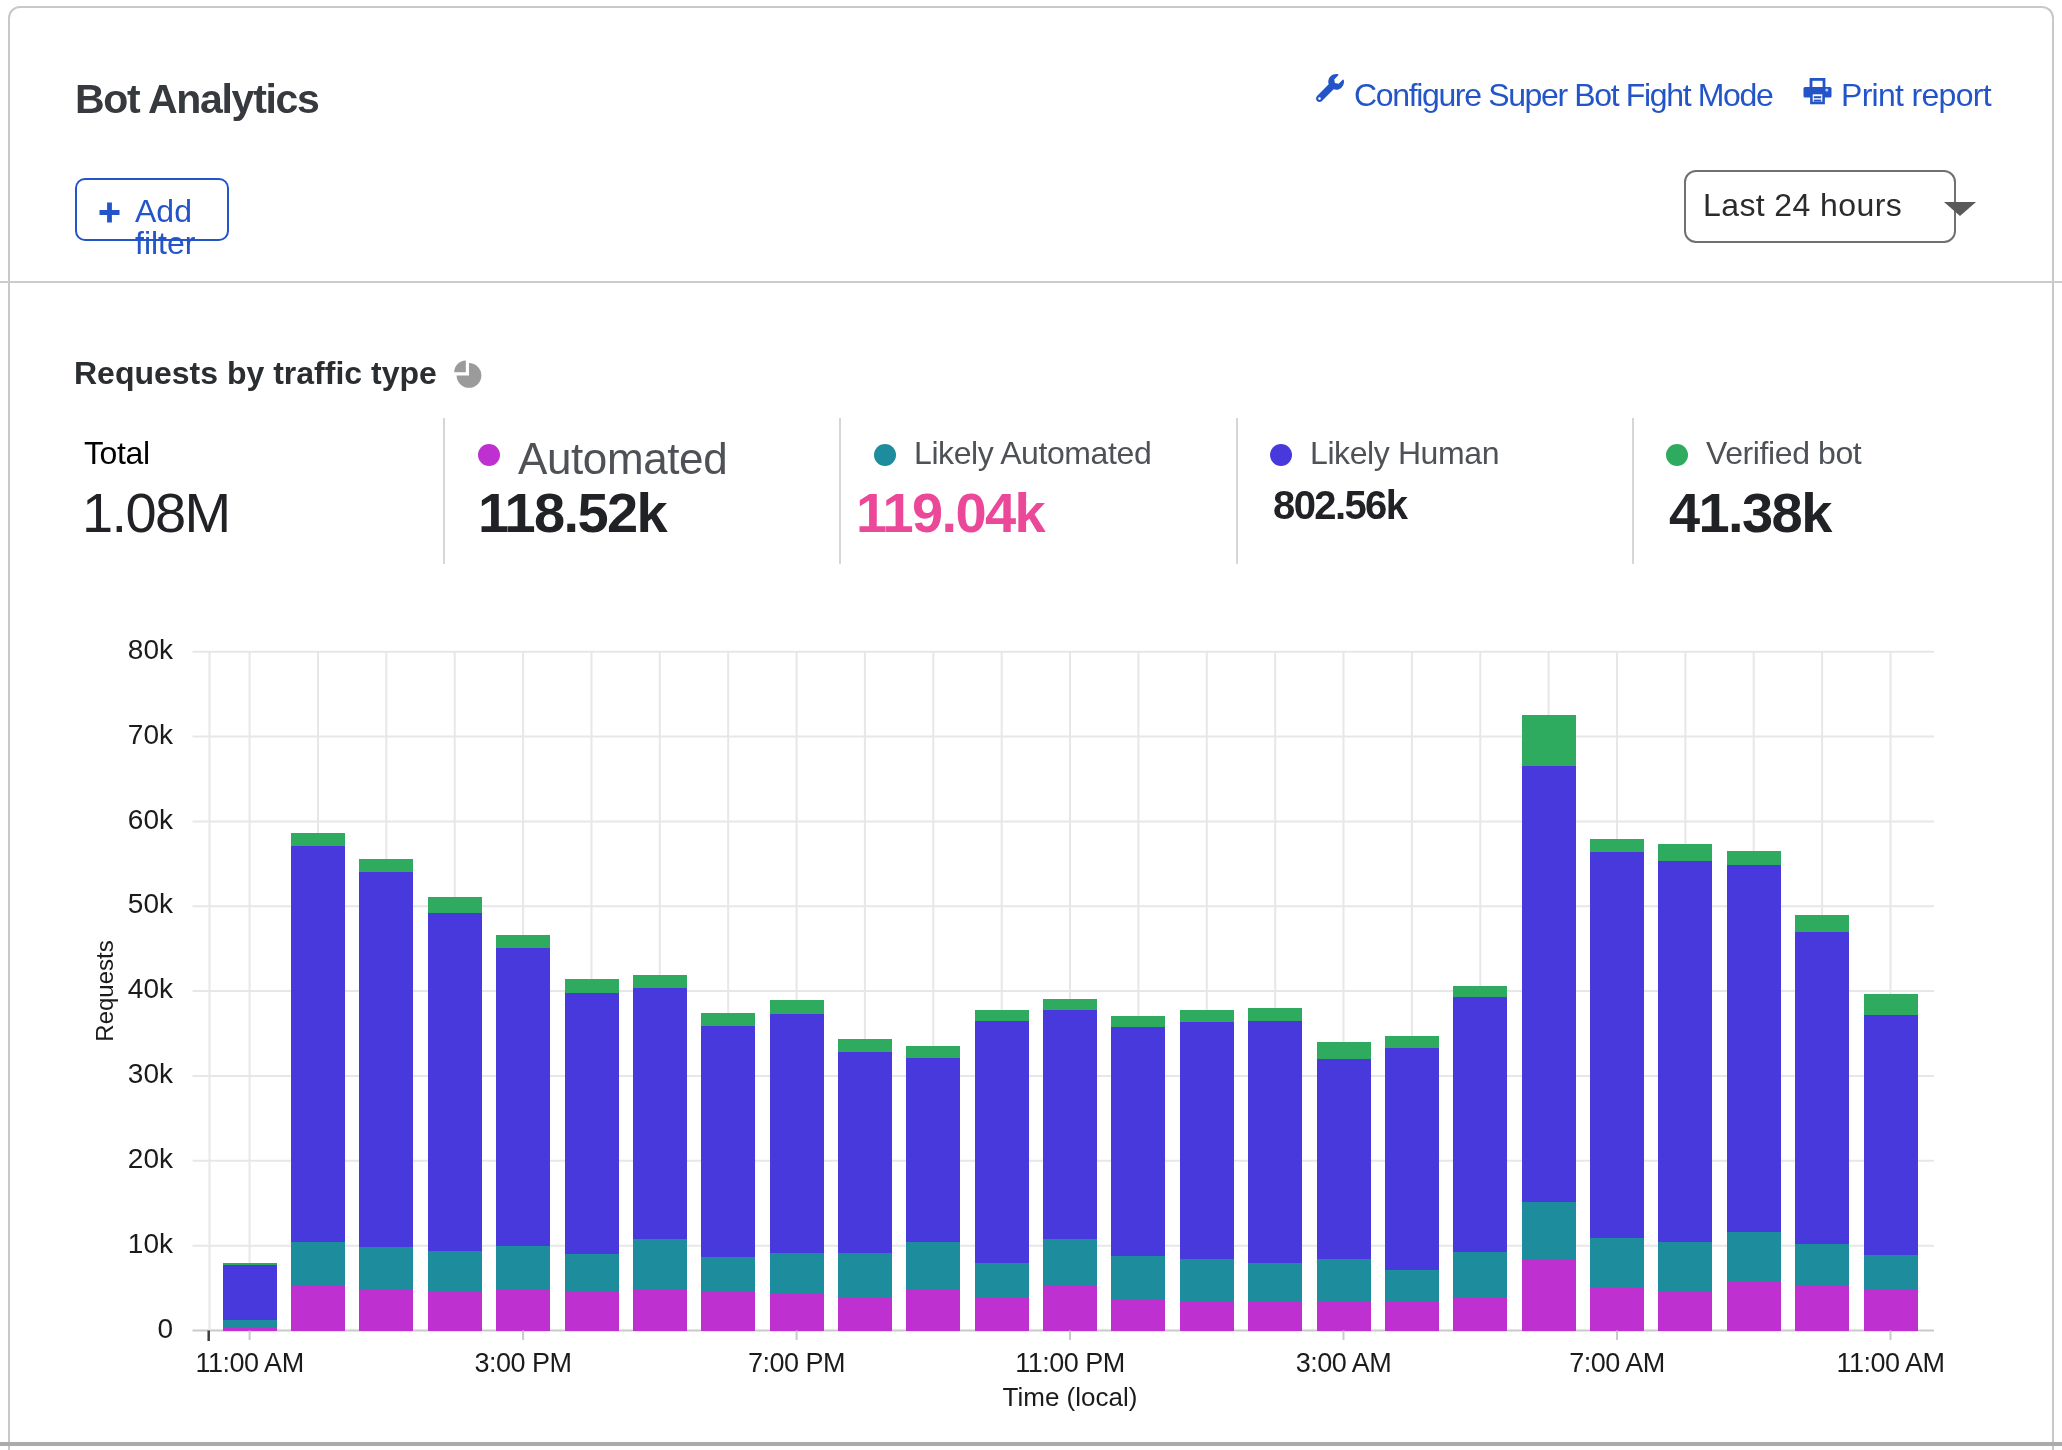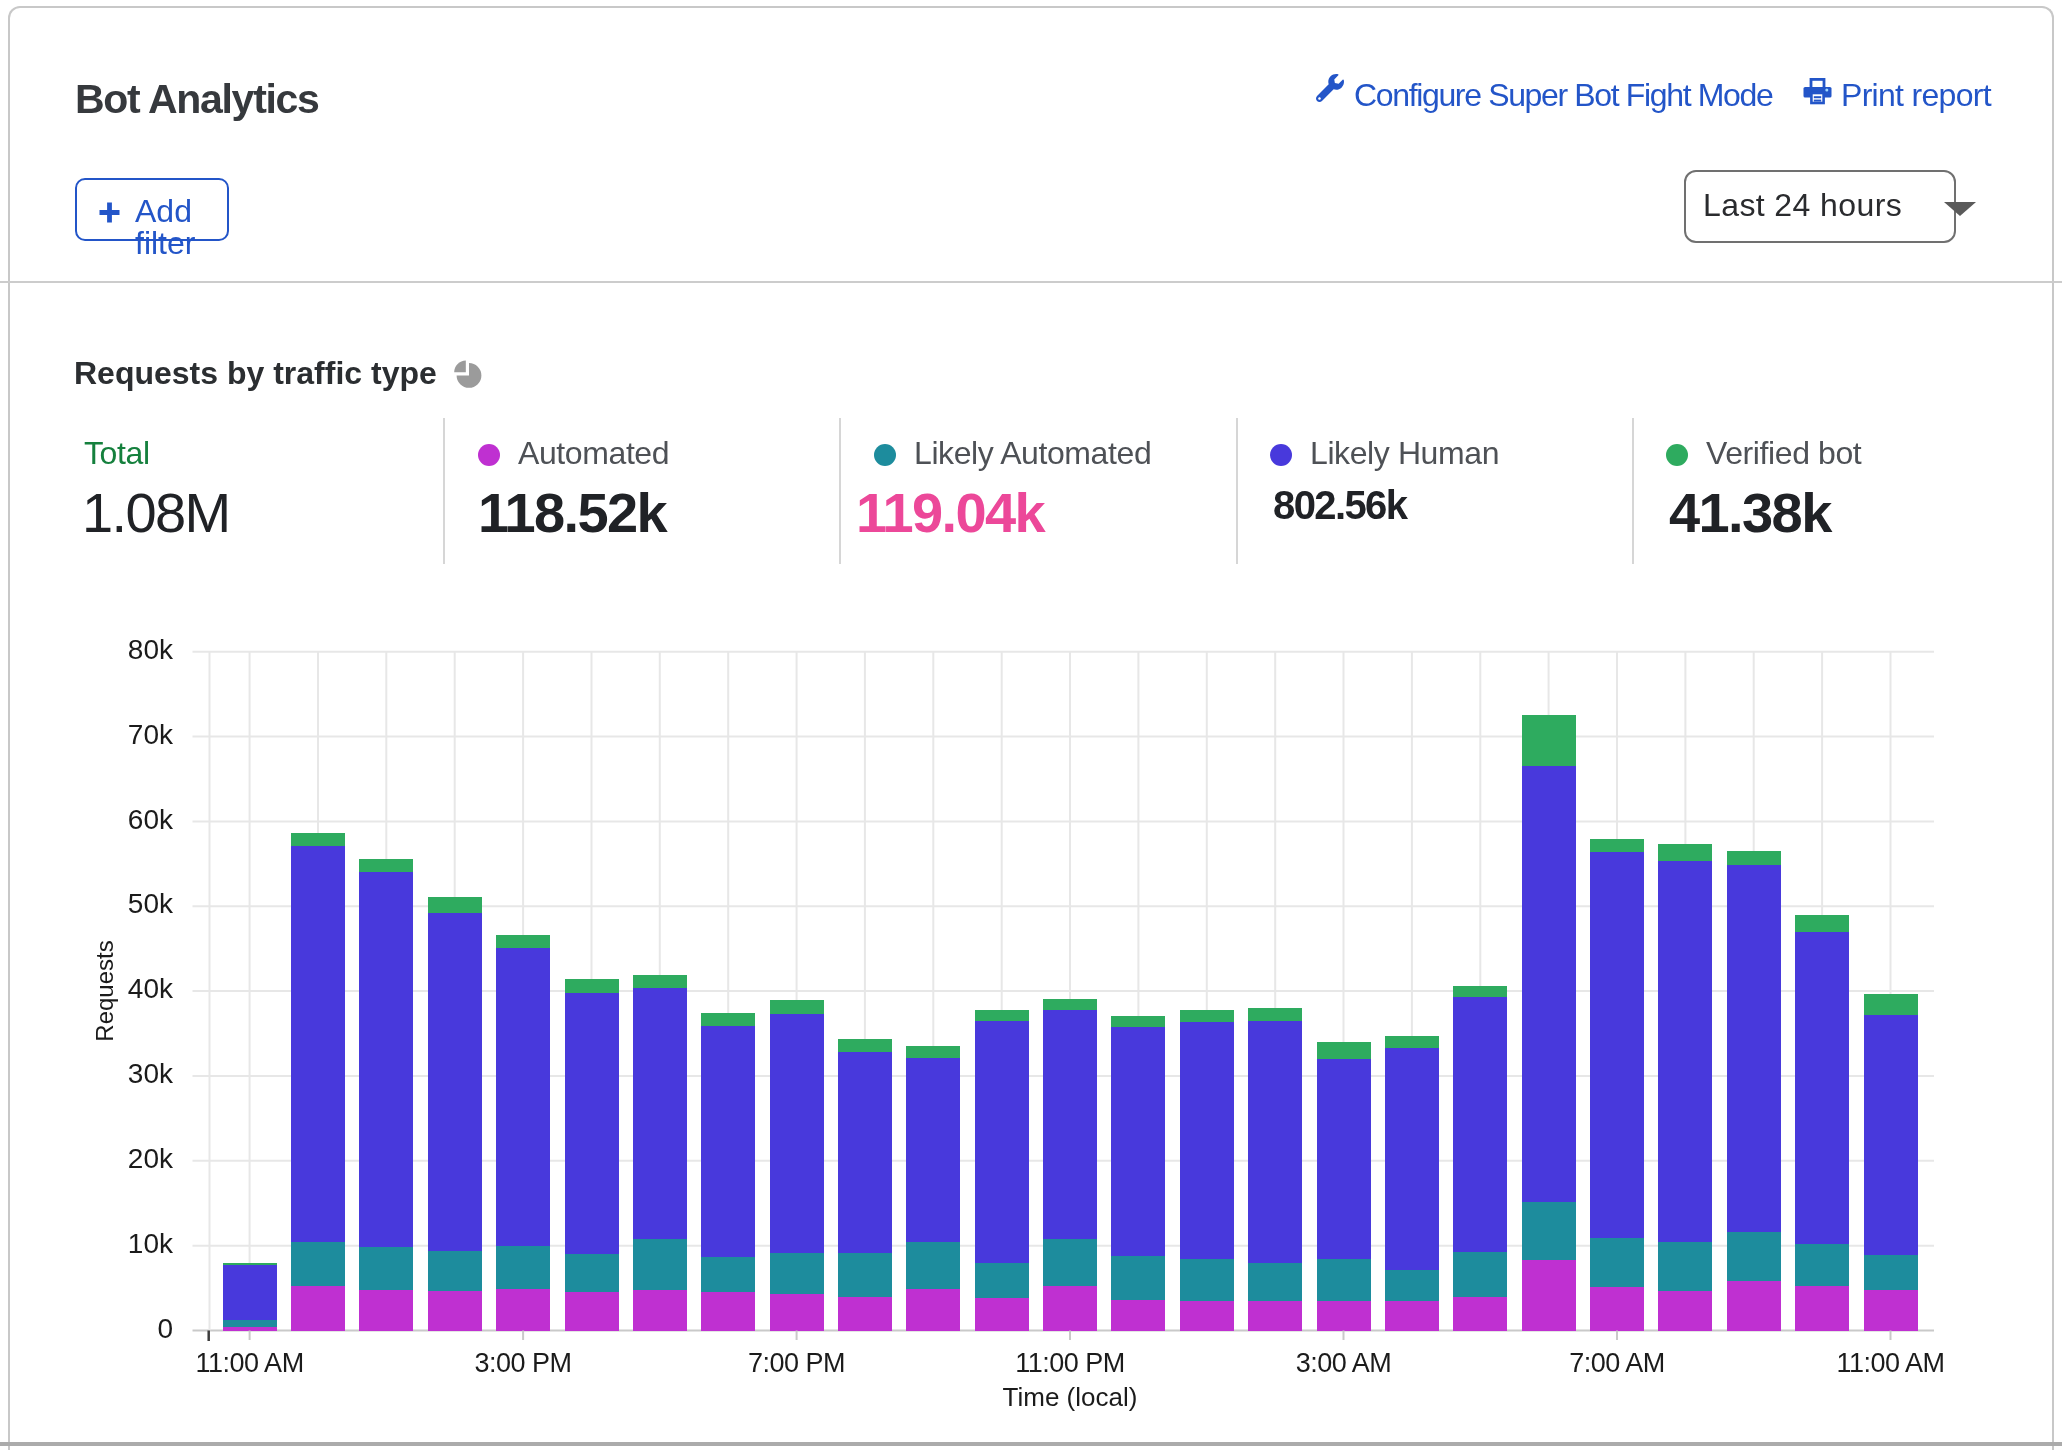--- a/index.html
+++ b/index.html
@@ -40,24 +40,24 @@
 <div style="position:absolute;left:17px;top:17px;font-size:32px;letter-spacing:0.4px;color:#2a2b2e;line-height:1">Last 24 hours</div>
 <div style="position:absolute;left:258px;top:30px;width:0;height:0;border-left:16px solid transparent;border-right:16px solid transparent;border-top:14px solid #5a5a5a"></div>
 </div>
 
 <div class="abs" style="left:74px;top:357px;font-size:32px;font-weight:700;color:#2b2e31;line-height:1">Requests by traffic type</div>
 <svg style="position:absolute;left:454px;top:360px" width="28" height="28" viewBox="0 0 28 28">
 <path fill="#9b9b9b" d="M15 3 A12.4 12.4 0 1 1 2.6 15.4 L15 15.4 Z"></path>
 <path fill="#9b9b9b" d="M11.8 12.2 L11.8 0.6 A11.7 11.7 0 0 0 0.2 12.2 Z"></path>
 </svg>
 
-<div style="position:absolute;left:84px;top:437px;font-size:32px;letter-spacing:-0.4px;color:#15803d;line-height:1">Total</div>
+<div style="position:absolute;left:84px;top:437px;font-size:32px;letter-spacing:-0.4px;color:#000000;line-height:1">Total</div>
 <div style="position:absolute;left:82px;top:485px;font-size:56px;letter-spacing:-1.6px;font-weight:400;color:#202226;line-height:1">1.08M</div>
 <div style="position:absolute;left:478px;top:444px;width:22px;height:22px;border-radius:50%;background:#bf30d1"></div>
-<div style="position:absolute;left:518px;top:437px;font-size:32px;letter-spacing:-0.4px;color:#4e5156;line-height:1">Automated</div>
+<div style="position:absolute;left:518px;top:437px;font-size:44px;letter-spacing:-0.4px;color:#4e5156;line-height:1">Automated</div>
 <div style="position:absolute;left:478px;top:485px;font-size:56px;letter-spacing:-1.6px;font-weight:700;color:#202226;line-height:1">118.52k</div>
 <div style="position:absolute;left:874px;top:444px;width:22px;height:22px;border-radius:50%;background:#1d8c9d"></div>
 <div style="position:absolute;left:914px;top:437px;font-size:32px;letter-spacing:-0.4px;color:#4e5156;line-height:1">Likely Automated</div>
 <div style="position:absolute;left:856px;top:485px;font-size:56px;letter-spacing:-1.6px;font-weight:700;color:#ec4899;line-height:1">119.04k</div>
 <div style="position:absolute;left:1270px;top:444px;width:22px;height:22px;border-radius:50%;background:#4839dc"></div>
 <div style="position:absolute;left:1310px;top:437px;font-size:32px;letter-spacing:-0.4px;color:#4e5156;line-height:1">Likely Human</div>
 <div style="position:absolute;left:1273px;top:485px;font-size:40px;letter-spacing:-1.6px;font-weight:700;color:#202226;line-height:1">802.56k</div>
 <div style="position:absolute;left:1666px;top:444px;width:22px;height:22px;border-radius:50%;background:#2eab5f"></div>
 <div style="position:absolute;left:1706px;top:437px;font-size:32px;letter-spacing:-0.4px;color:#4e5156;line-height:1">Verified bot</div>
 <div style="position:absolute;left:1669px;top:485px;font-size:56px;letter-spacing:-1.6px;font-weight:700;color:#202226;line-height:1">41.38k</div>

